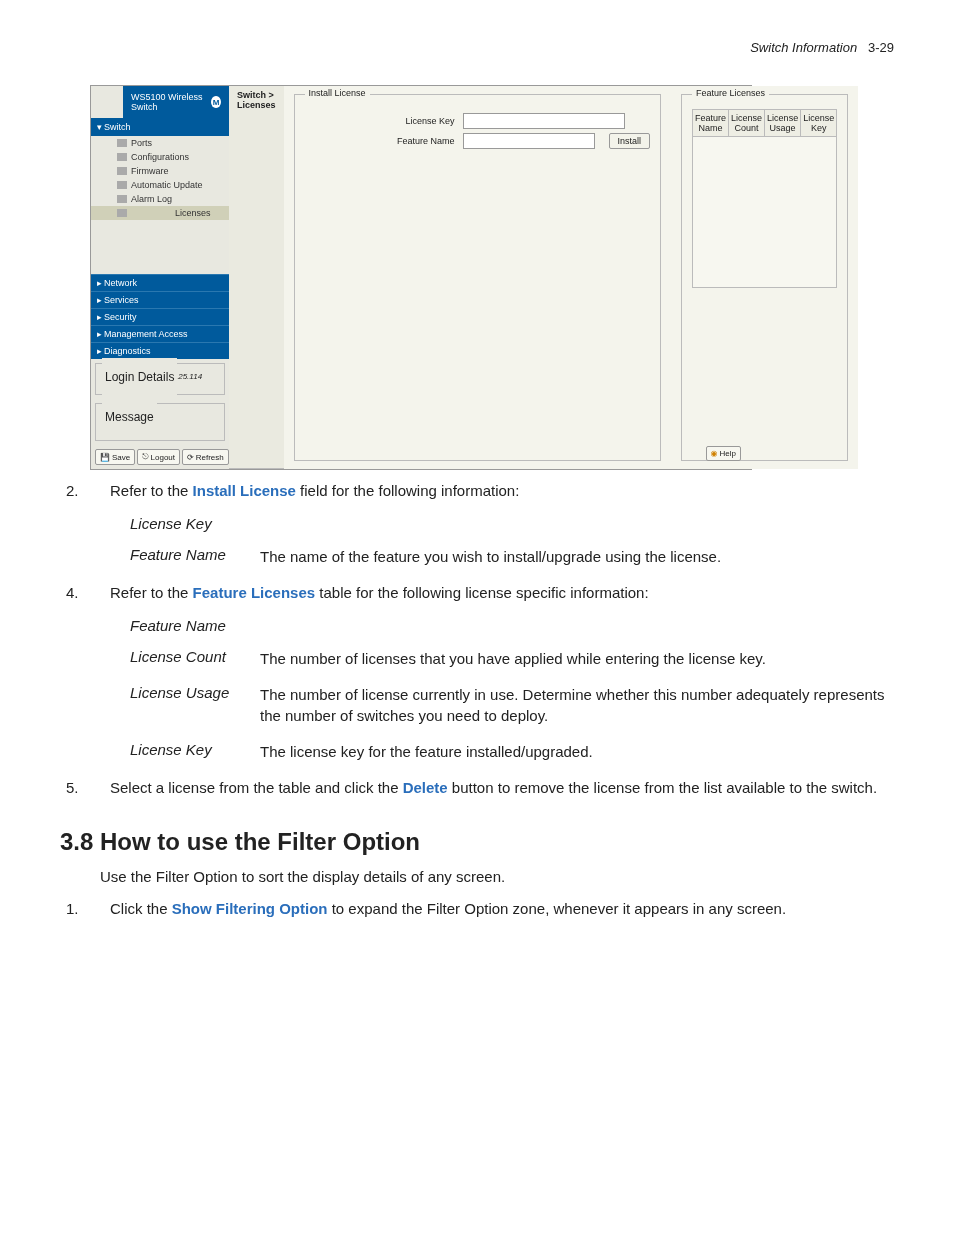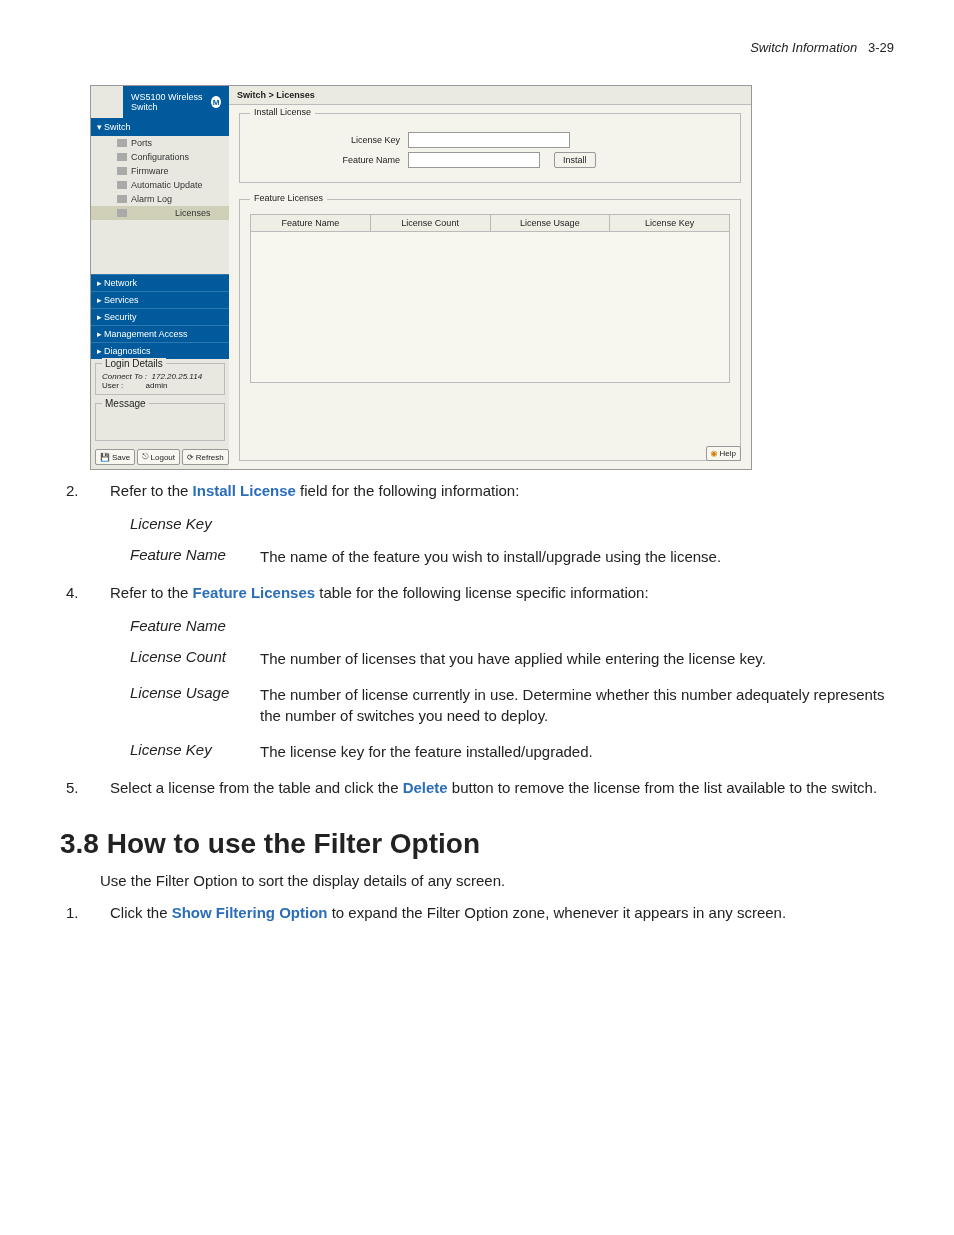--- a/index.html
+++ b/index.html
@@ -66,33 +66,33 @@
   .login-box, .message-box {
     border:1px solid #bbb;
     margin:4px;
     padding:4px 6px;
     font-size:8px;
     background:#e8e8e0;
     position:relative;
   }
   .login-box .lbl, .message-box .lbl {
     position:absolute; top:-6px; left:6px;
-    background:#e8e8e0; padding:0 3px; font-size:10px;
+    background:#e8e8e0; padding:12px 3px; font-size:12px;
   }
   .ss-bottom-btns {
     display:flex; gap:2px; padding:4px; margin-top:auto;
   }
   .ss-btn {
     border:1px solid #999; background:#f7f7f0; font-size:8px; padding:2px 4px; border-radius:2px;
     display:inline-flex;align-items:center;gap:2px;
   }
   .ss-main {
     flex: 1;
     display:flex;
-    flex-direction:column;
+    flex-direction:row;
     background:#f4f4ec;
   }
   .ss-breadcrumb {
     background:#eaeae0;
     border-bottom:1px solid #bbb;
     padding:4px 8px;
     font-weight:bold;
     color:#222;
   }
   .fieldset {
@@ -137,21 +137,21 @@
   ol.numbered > li { margin: 10px 0 10px 24px; text-indent:-24px; font-size:15px; line-height:1.4; }
   .num { display:inline-block; width:20px; }
   .term-link { color:#2a6ebb; font-weight:bold; }
   .def-table { margin: 14px 0 14px 40px; font-size:15px; }
   .def-table .row { display:flex; margin: 14px 0; }
   .def-table .term { width:130px; font-style:italic; flex-shrink:0; }
   .def-table .def { flex:1; line-height:1.45; }
   h2.section {
     font-family: Arial, sans-serif;
     font-weight: bold;
-    font-size: 28px;
+    font-size: 24px;
     margin: 30px 0 10px 0;
   }
   .body-p { margin-left:40px; font-size:15px; line-height:1.45; margin-top:8px; margin-bottom:8px;}
   .mini-icon{width:10px;height:8px;background:#aaa;display:inline-block;}
 </style>
 </head>
 <body>
 
 <div class="page-header">
   <span class="chapter-title">Switch Information</span>

